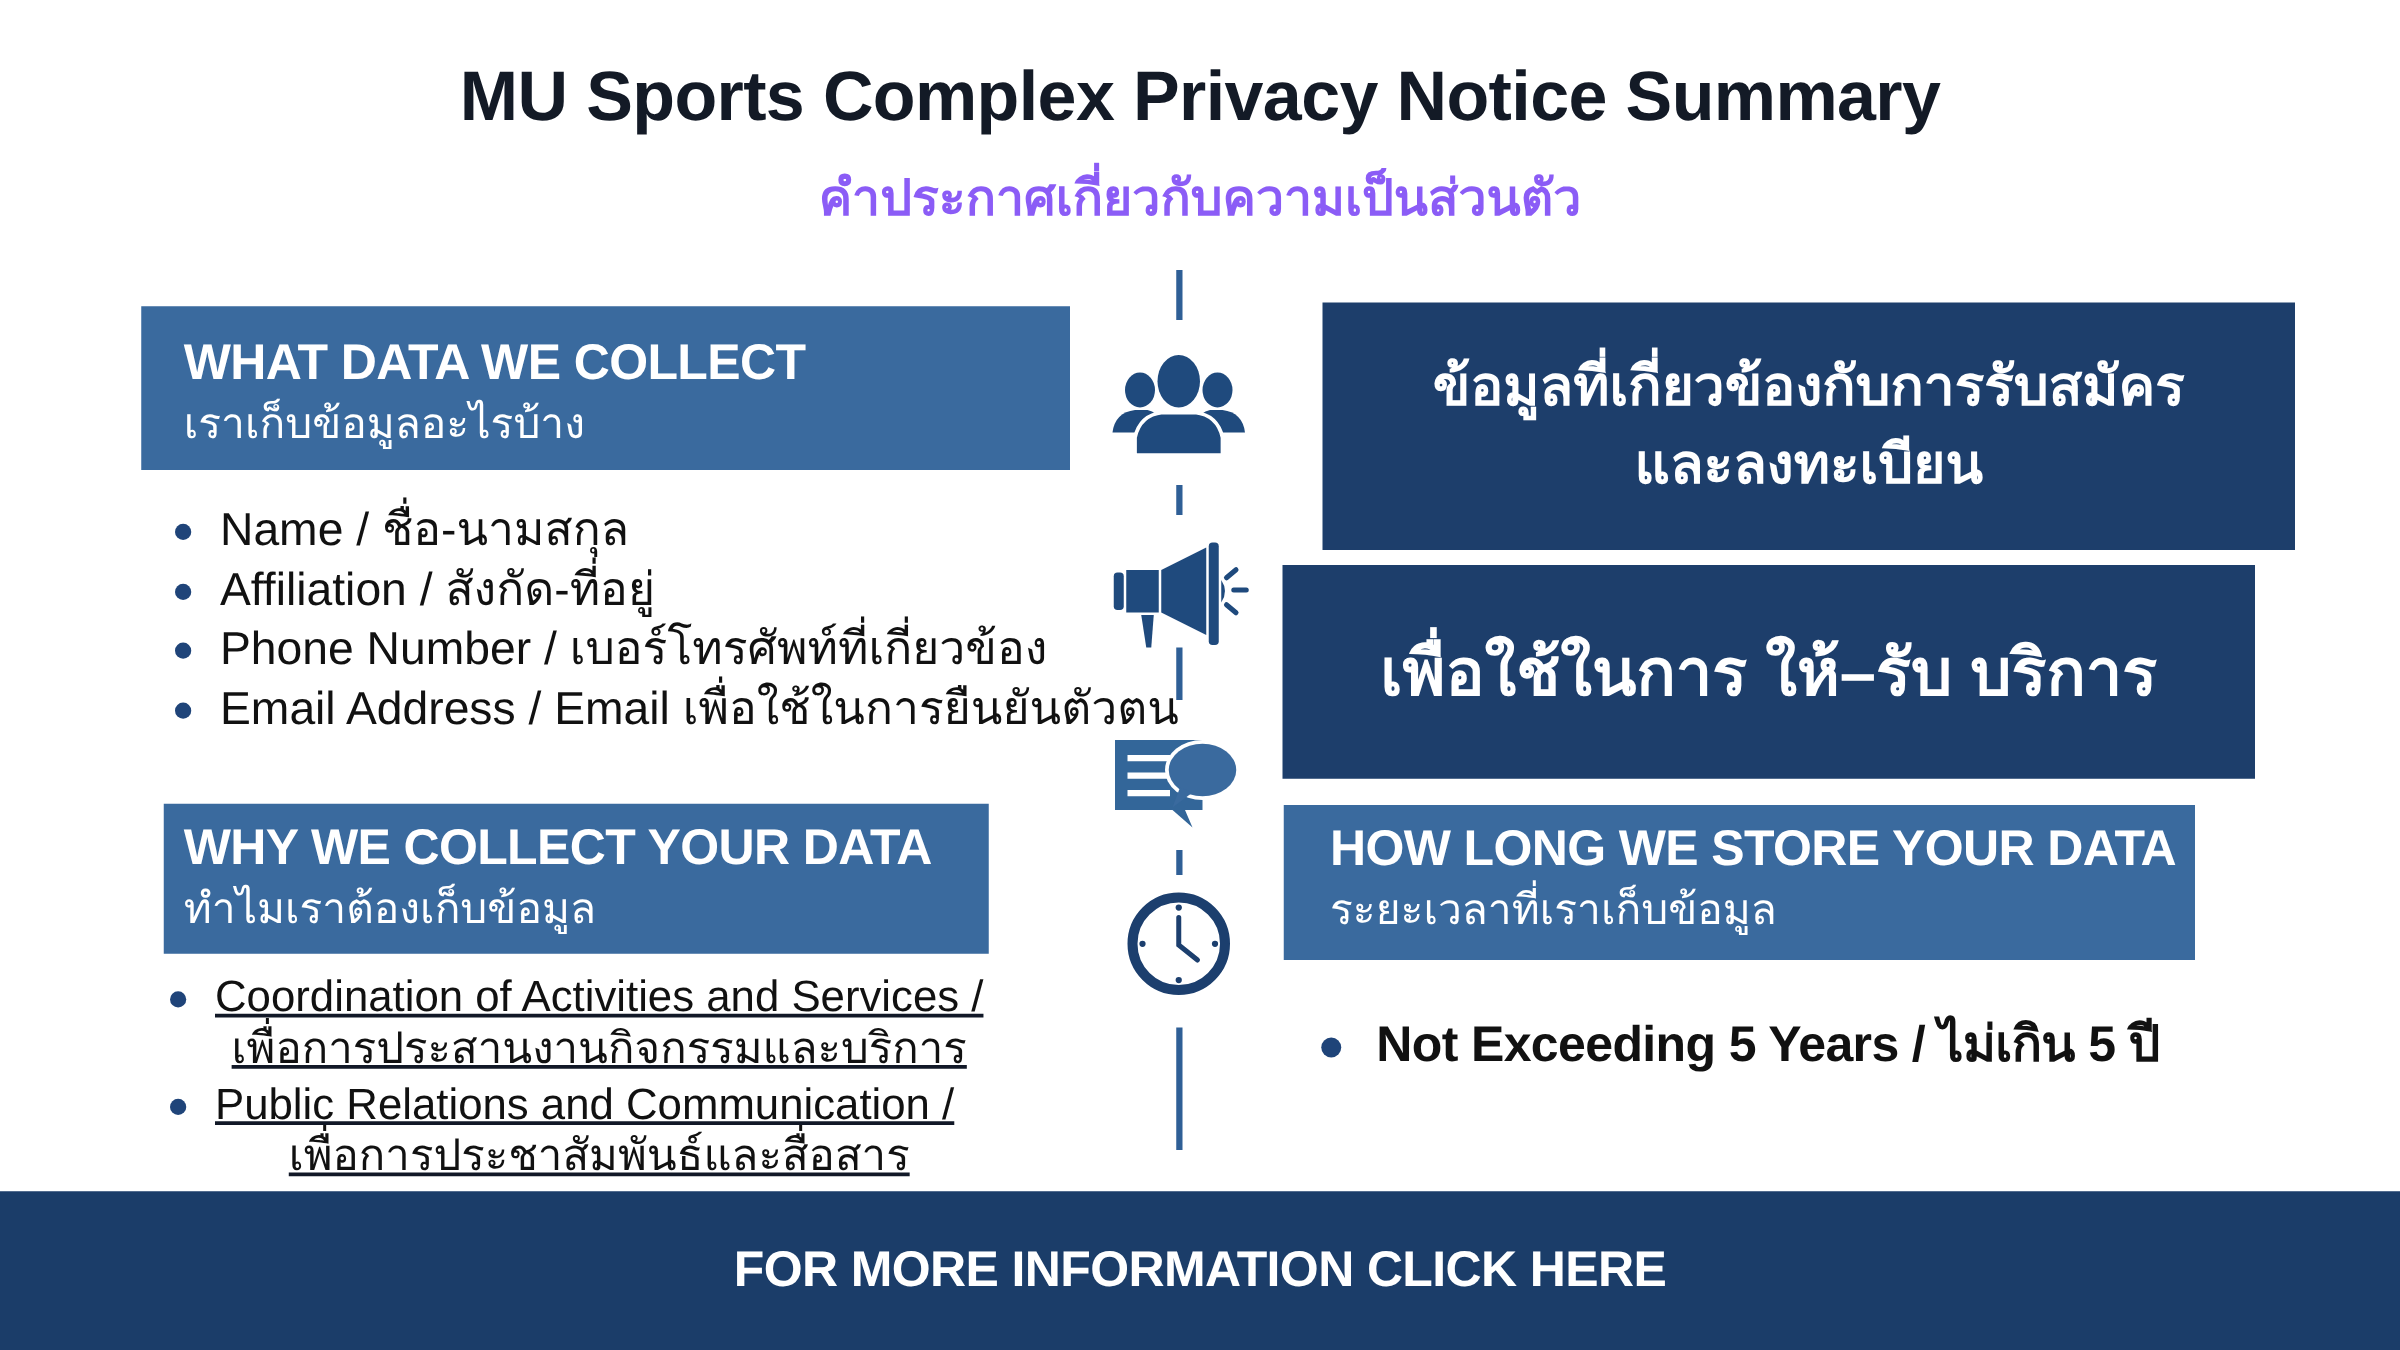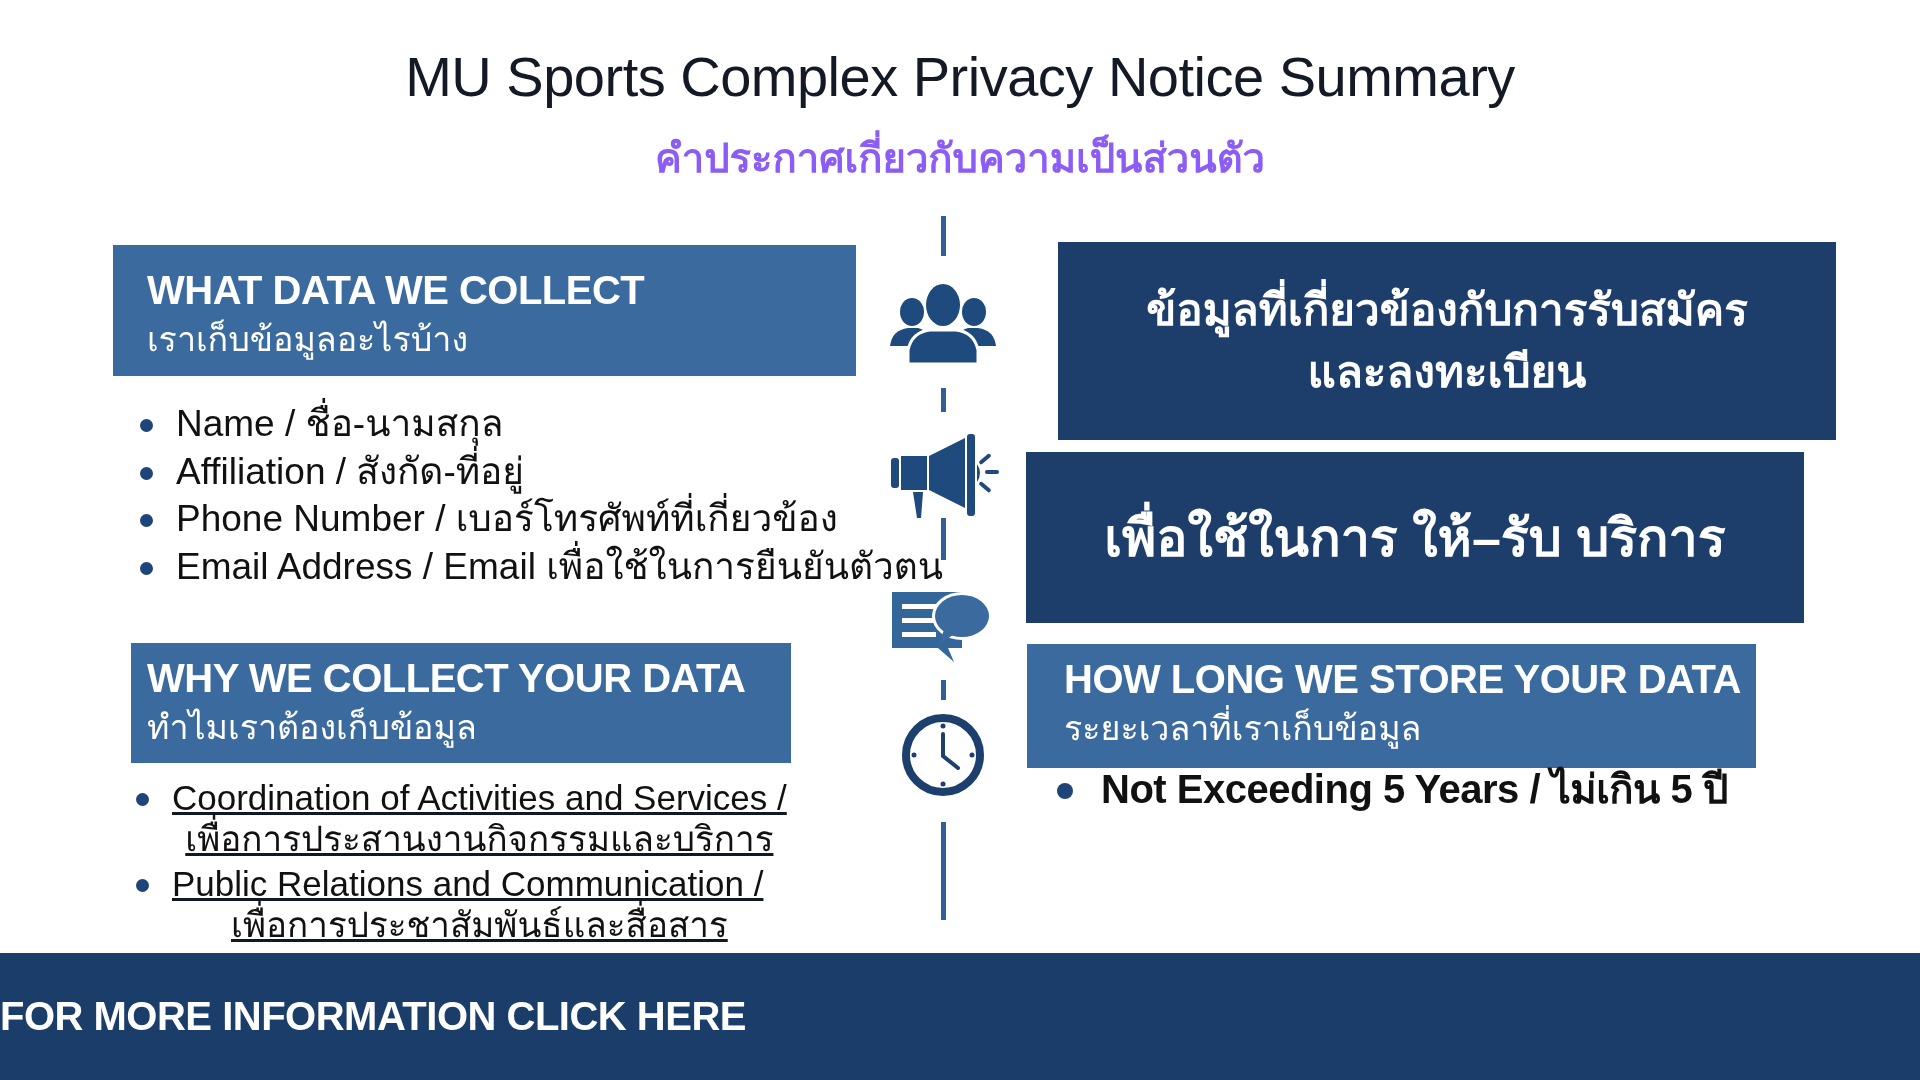--- a/index.html
+++ b/index.html
@@ -1,20 +1,20 @@
 <!DOCTYPE html>
 <html><head>
 <meta charset="utf-8">
 <style>
   * { box-sizing: border-box; margin: 0; padding: 0; }
   html, body { width: 1920px; height: 1080px; overflow: hidden; background: #ffffff; }
   body { position: relative; font-family: "Liberation Sans", "DejaVu Sans", sans-serif; color: #111827; }
 
   .title { position: absolute; left: 0; width: 1920px; top: 44px; text-align: center;
-    font-size: 56px; font-weight: normal; color: #131a26; letter-spacing: -0.5px; }
+    font-size: 56px; font-weight: bold; color: #131a26; letter-spacing: -0.5px; }
   .subtitle { position: absolute; left: 0; width: 1920px; top: 126px; text-align: center;
     font-size: 40px; font-weight: bold; color: #8b5cf6; }
 
   .head-box { position: absolute; background: #3a6a9e; color: #ffffff; padding: 22px 34px; }
   .head-box .en { font-size: 40px; font-weight: bold; letter-spacing: -0.5px; line-height: 1.15; white-space: nowrap; }
   .head-box .th { font-size: 34px; line-height: 1.3; margin-top: 4px; white-space: nowrap; }
 
   #box-what { left: 113px; top: 245px; width: 743px; height: 131px; }
   #box-why { left: 131px; top: 643px; width: 660px; height: 120px; padding: 12px 16px; }
   #box-how { left: 1027px; top: 644px; width: 729px; height: 124px; padding: 12px 37px; }
@@ -25,35 +25,35 @@
 
   #what-list { left: 140px; top: 400px; }
   #what-list li { font-size: 37px; height: 47.5px; line-height: 47px; }
   #what-list li .dot { top: 19px; }
 
   #why-list { left: 136px; top: 777px; text-decoration: underline; }
   #why-list li { font-size: 35px; line-height: 41px; margin-bottom: 4px; }
   #why-list li .dot { top: 16px; }
   #why-list li .line2 { display: block; text-align: center; }
 
-  #how-list { left: 1057px; top: 763px; }
+  #how-list { left: 1057px; top: 810px; }
   #how-list li { font-size: 40px; font-weight: bold; line-height: 52px; padding-left: 44px; letter-spacing: -0.5px; }
   #how-list li .dot { top: 20px; width: 16px; height: 16px; }
 
   .dark-box { position: absolute; background: #1d3e6b; color: #ffffff; display: flex; align-items: center;
     justify-content: center; text-align: center; font-weight: bold; }
   #dark-1 { left: 1026px; top: 242px; width: 778px; height: 198px; font-size: 44px; line-height: 1.4; margin-left: 32px; }
   #dark-2 { left: 1026px; top: 452px; width: 778px; height: 171px; font-size: 52px; }
 
   .timeline-seg { position: absolute; left: 941px; width: 5px; background: #2f5f96; }
   .icon { position: absolute; left: 883px; width: 120px; height: 110px; display: flex; align-items: center; justify-content: center; }
   .icon svg { display: block; }
 
   .footer { position: absolute; left: 0; top: 953px; width: 1920px; height: 127px; background: #1b3d69;
-    display: flex; align-items: center; cursor: pointer; }
+    display: flex; align-items: center; justify-content: center; cursor: pointer; }
   .footer span { color: #ffffff; font-size: 40px; font-weight: bold; letter-spacing: -0.5px; }
 </style>
 </head>
 <body>
 
 <div class="title">MU Sports Complex Privacy Notice Summary</div>
 <div class="subtitle">คำประกาศเกี่ยวกับความเป็นส่วนตัว</div>
 
 <div class="head-box" id="box-what">
   <div class="en">WHAT DATA WE COLLECT</div>

